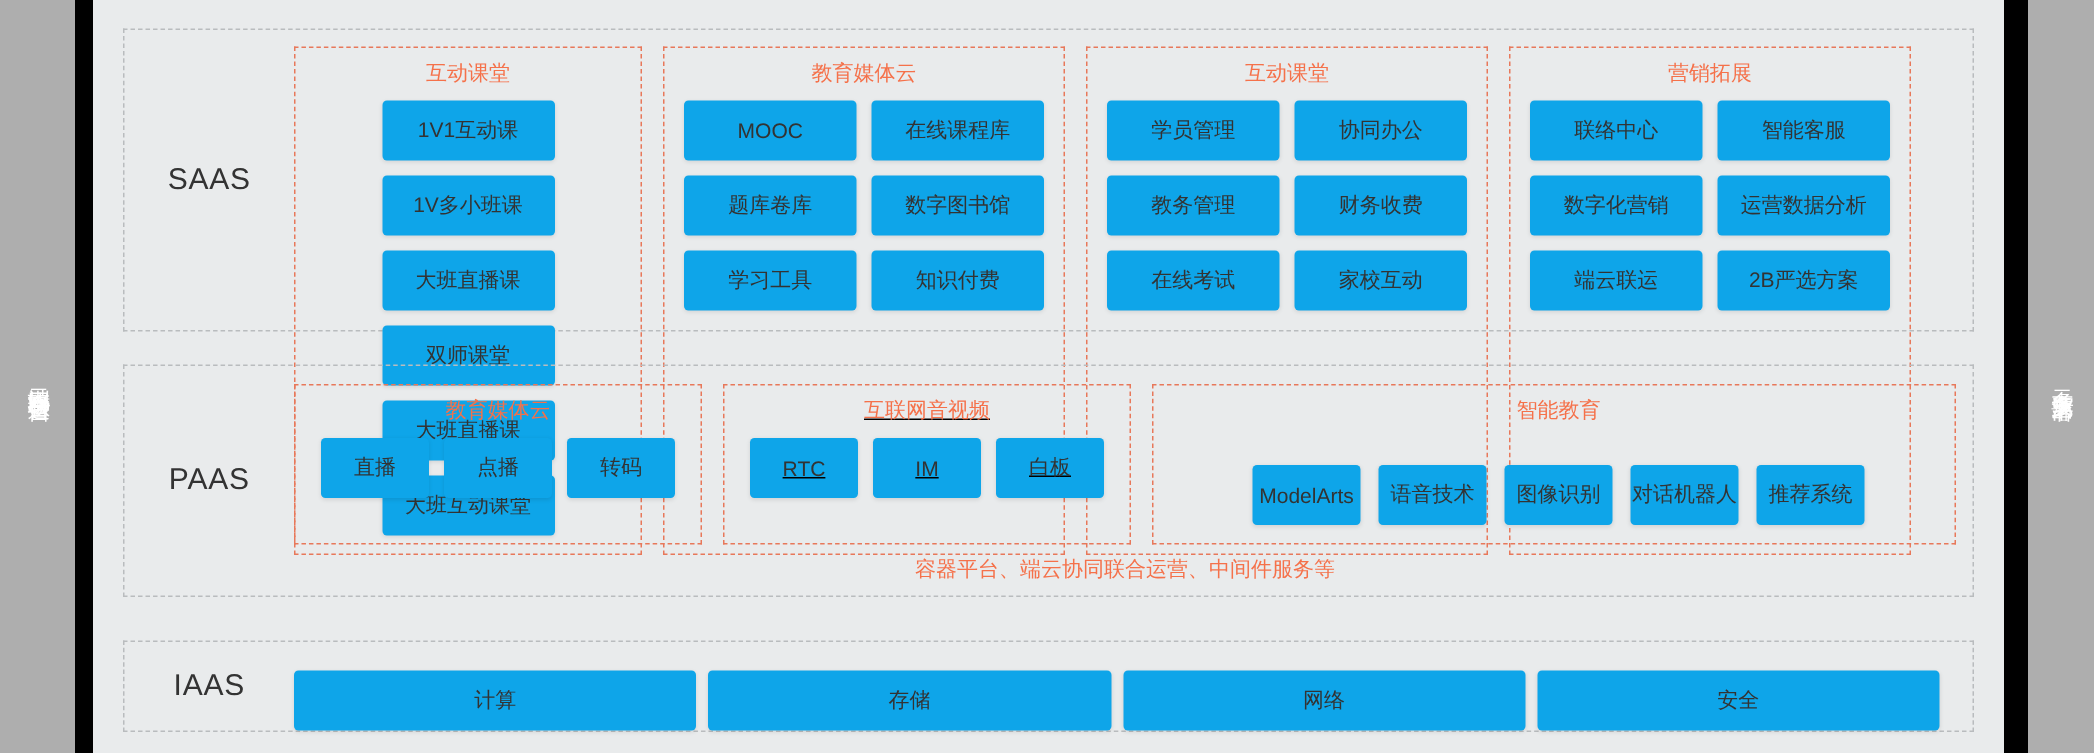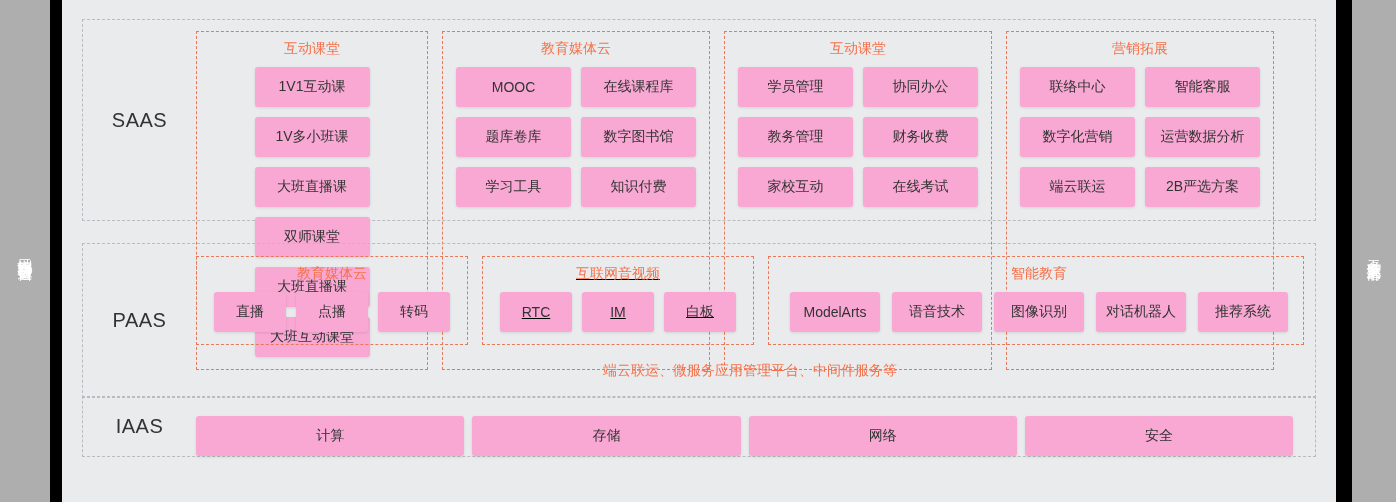--- a/index.html
+++ b/index.html
@@ -60,21 +60,21 @@
   
   .layer {
     position: absolute;
     border: 1px dashed #b9bcbe;
     box-sizing: border-box;
     display: flex;
     align-items: stretch;
   }
   .layer-saas { left: 20px; top: 19px;  width: 1234px; height: 202px; }
   .layer-paas { left: 20px; top: 243px; width: 1234px; height: 155px; }
-  .layer-iaas { left: 20px; top: 396px; width: 1234px; height: 61px; }
+  .layer-iaas { left: 20px; top: 427px; width: 1234px; height: 61px; }
 
   .layer-label {
     width: 113px;
     flex: 0 0 113px;
     display: flex;
     align-items: center;
     justify-content: center;
     font-size: 20px;
     color: #333333;
     letter-spacing: 0.5px;
@@ -113,34 +113,34 @@
   }
   .group-tiles {
     display: flex;
     flex-wrap: wrap;
     gap: 10px;
     justify-content: center;
   }
 
   
   .tile {
-    background: #f9a8d4;
+    background: #0ea5e9;
     border-radius: 3px;
     box-shadow: 0 1px 3px rgba(0,0,0,0.10);
     display: flex;
     align-items: center;
     justify-content: center;
     font-size: 14px;
     color: #333333;
     white-space: nowrap;
     box-sizing: border-box;
   }
   .tile-saas { width: 115px; height: 40px; }
   .tile-paas { width: 72px;  height: 40px; }
-  .tile-paas-wide { width: 90px; height: 40px; }
+  .tile-paas-wide { width: 72px; height: 40px; margin-top: 18px; }
   .tile-iaas { width: 220px; height: 40px; }
 
   
   .g-saas { width: 268px; }
   .g-saas-1 { width: 232px; }
   .g-paas-media { width: 272px; }
   .g-paas-rtc   { width: 272px; text-decoration: underline; }
   .g-paas-ai    { flex: 1 1 auto; padding-left: 18px; }
 
   .group.g-paas-ai .group-tiles { gap: 12px; }
@@ -208,22 +208,22 @@
             </div>
           </div>
 
           <div class="group g-saas">
             <div class="group-title">互动课堂</div>
             <div class="group-tiles">
               <div class="tile tile-saas">学员管理</div>
               <div class="tile tile-saas">协同办公</div>
               <div class="tile tile-saas">教务管理</div>
               <div class="tile tile-saas">财务收费</div>
+              <div class="tile tile-saas">在线考试</div>
               <div class="tile tile-saas">家校互动</div>
-              <div class="tile tile-saas">在线考试</div>
             </div>
           </div>
 
           <div class="group g-saas">
             <div class="group-title">营销拓展</div>
             <div class="group-tiles">
               <div class="tile tile-saas">联络中心</div>
               <div class="tile tile-saas">智能客服</div>
               <div class="tile tile-saas">数字化营销</div>
               <div class="tile tile-saas">运营数据分析</div>
@@ -264,21 +264,21 @@
             <div class="group-tiles">
               <div class="tile tile-paas-wide">ModelArts</div>
               <div class="tile tile-paas-wide">语音技术</div>
               <div class="tile tile-paas-wide">图像识别</div>
               <div class="tile tile-paas-wide">对话机器人</div>
               <div class="tile tile-paas-wide">推荐系统</div>
             </div>
           </div>
 
         </div>
-        <div class="paas-note">端云联运、微服务应用管理平台、中间件服务等</div>
+        <div class="paas-note">容器平台、端云协同联合运营、中间件服务等</div>
       </div>
     </div>
 
     <div class="layer layer-iaas">
       <div class="layer-label">IAAS</div>
       <div class="iaas-row">
         <div class="tile tile-iaas">计算</div>
         <div class="tile tile-iaas">存储</div>
         <div class="tile tile-iaas">网络</div>
         <div class="tile tile-iaas">安全</div>

